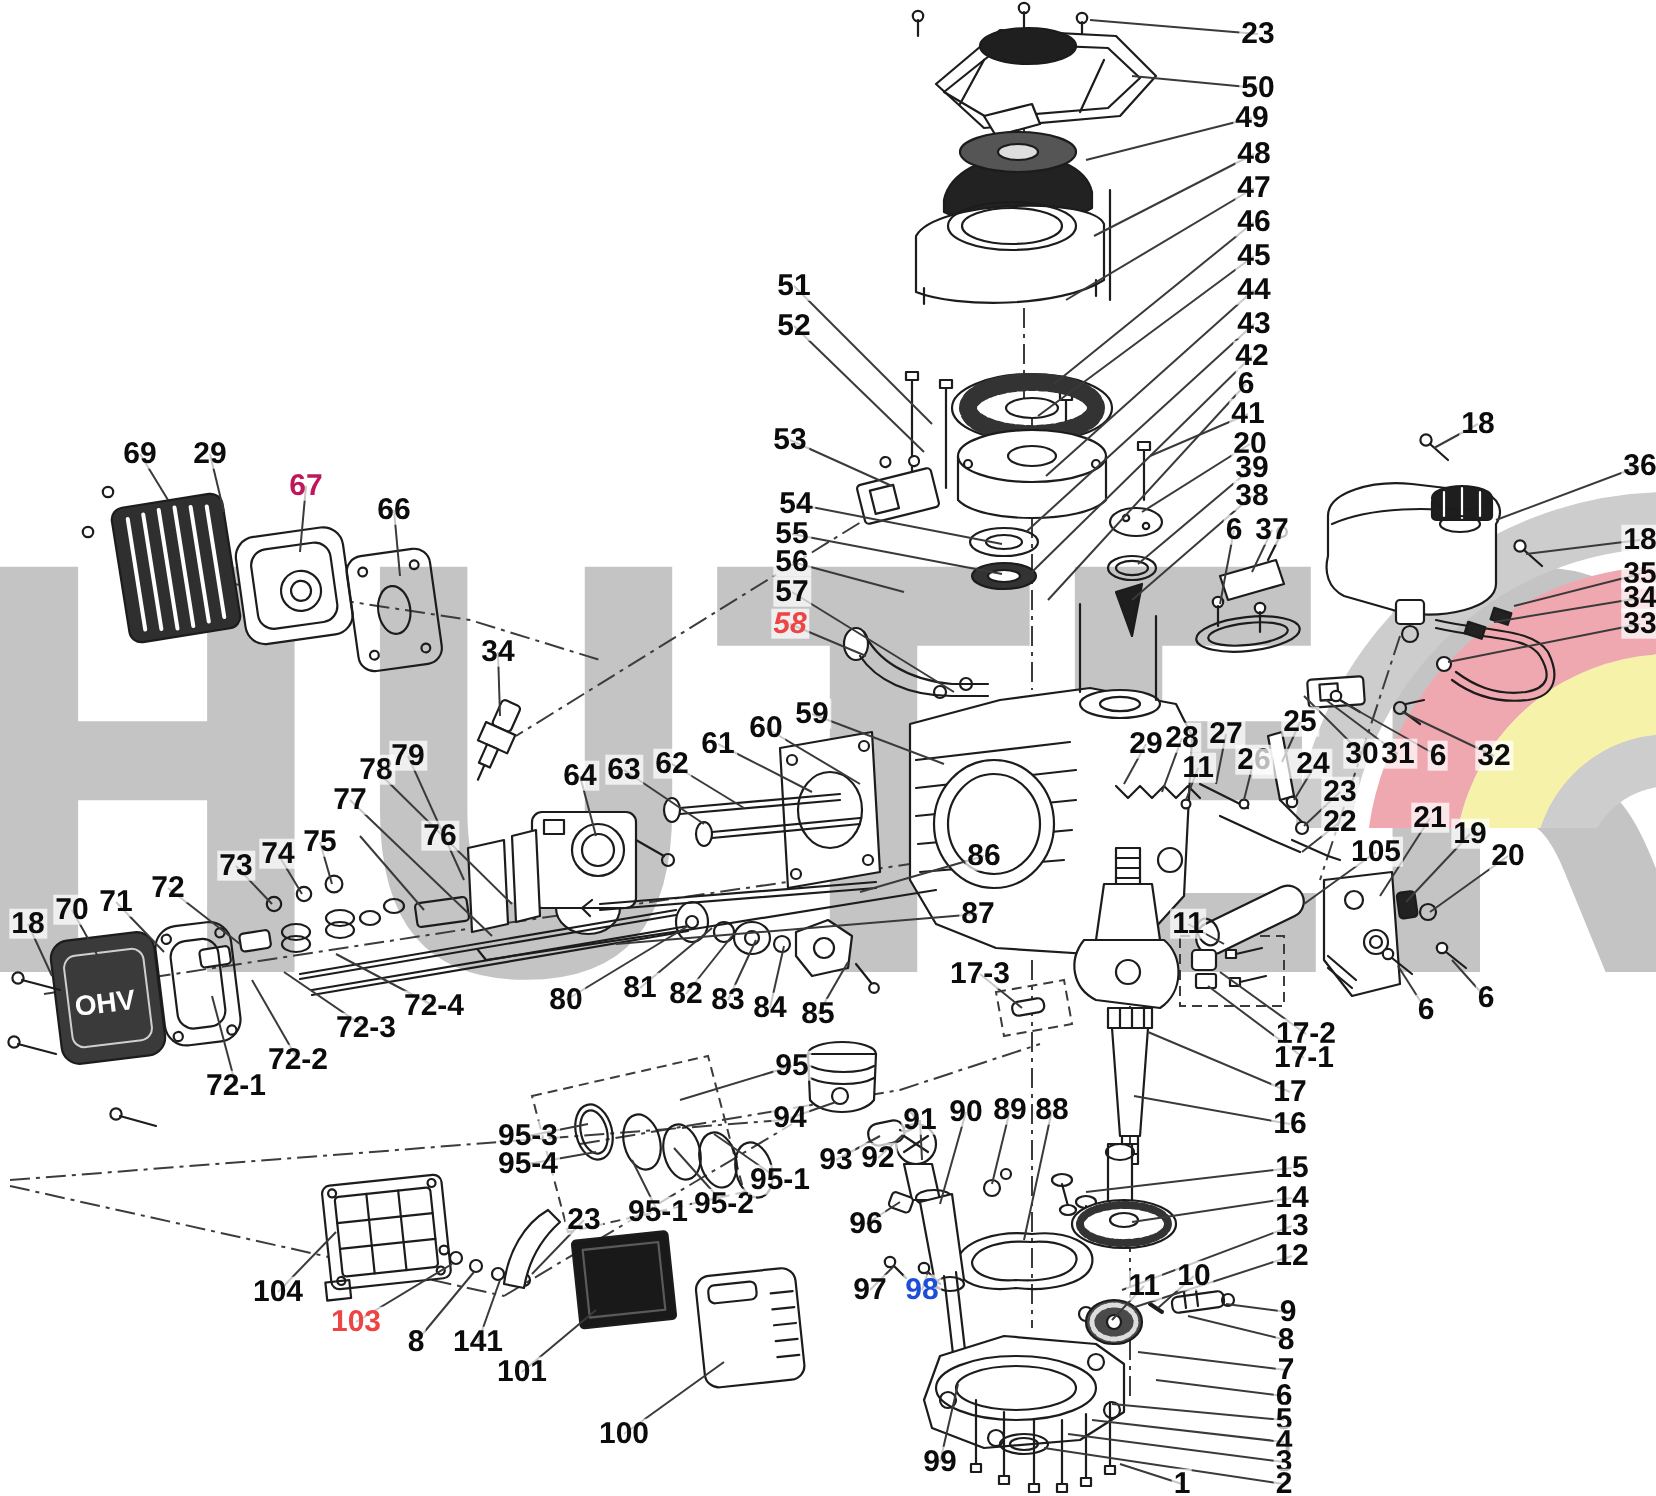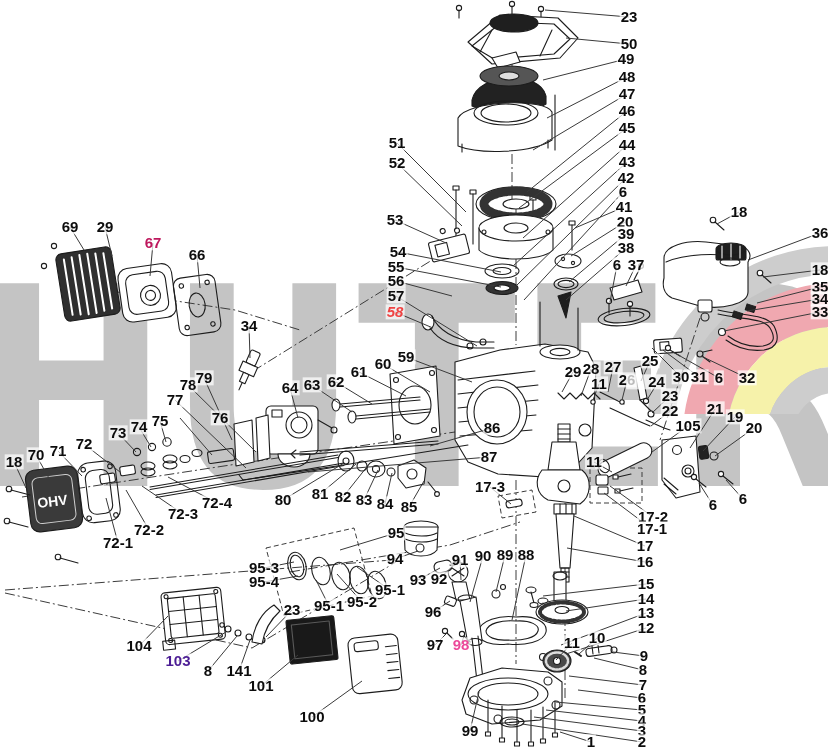--- a/index.html
+++ b/index.html
@@ -815,23 +815,23 @@
       <div class="plabel" style="left: 439px; top: 579px; color: rgb(12, 12, 12);">92</div>
       <div class="plabel" style="left: 329px; top: 606px; color: rgb(12, 12, 12);">95-1</div>
       <div class="plabel" style="left: 362px; top: 602px; color: rgb(12, 12, 12);">95-2</div>
       <div class="plabel" style="left: 390px; top: 590px; color: rgb(12, 12, 12);">95-1</div>
       <div class="plabel" style="left: 460px; top: 560px; color: rgb(12, 12, 12);">91</div>
       <div class="plabel" style="left: 483px; top: 556px; color: rgb(12, 12, 12);">90</div>
       <div class="plabel" style="left: 505px; top: 555px; color: rgb(12, 12, 12);">89</div>
       <div class="plabel" style="left: 526px; top: 555px; color: rgb(12, 12, 12);">88</div>
       <div class="plabel" style="left: 433px; top: 612px; color: rgb(12, 12, 12);">96</div>
       <div class="plabel" style="left: 435px; top: 645px; color: rgb(12, 12, 12);">97</div>
-      <div class="plabel" style="left: 461px; top: 645px; color: #ec4899;">98</div>
+      <div class="plabel" style="left: 461px; top: 645px; color: #1d4ed8;">98</div>
       <div class="plabel" style="left: 470px; top: 731px; color: rgb(12, 12, 12);">99</div>
       <div class="plabel" style="left: 139px; top: 646px; color: rgb(12, 12, 12);">104</div>
-      <div class="plabel" style="left: 178px; top: 661px; color: #4c1d95;">103</div>
+      <div class="plabel" style="left: 178px; top: 661px; color: #ef4444;">103</div>
       <div class="plabel" style="left: 208px; top: 671px; color: rgb(12, 12, 12);">8</div>
       <div class="plabel" style="left: 239px; top: 671px; color: rgb(12, 12, 12);">141</div>
       <div class="plabel" style="left: 292px; top: 610px; color: rgb(12, 12, 12);">23</div>
       <div class="plabel" style="left: 261px; top: 686px; color: rgb(12, 12, 12);">101</div>
       <div class="plabel" style="left: 312px; top: 717px; color: rgb(12, 12, 12);">100</div>
     </div>
 </div>
 
 </body></html>

